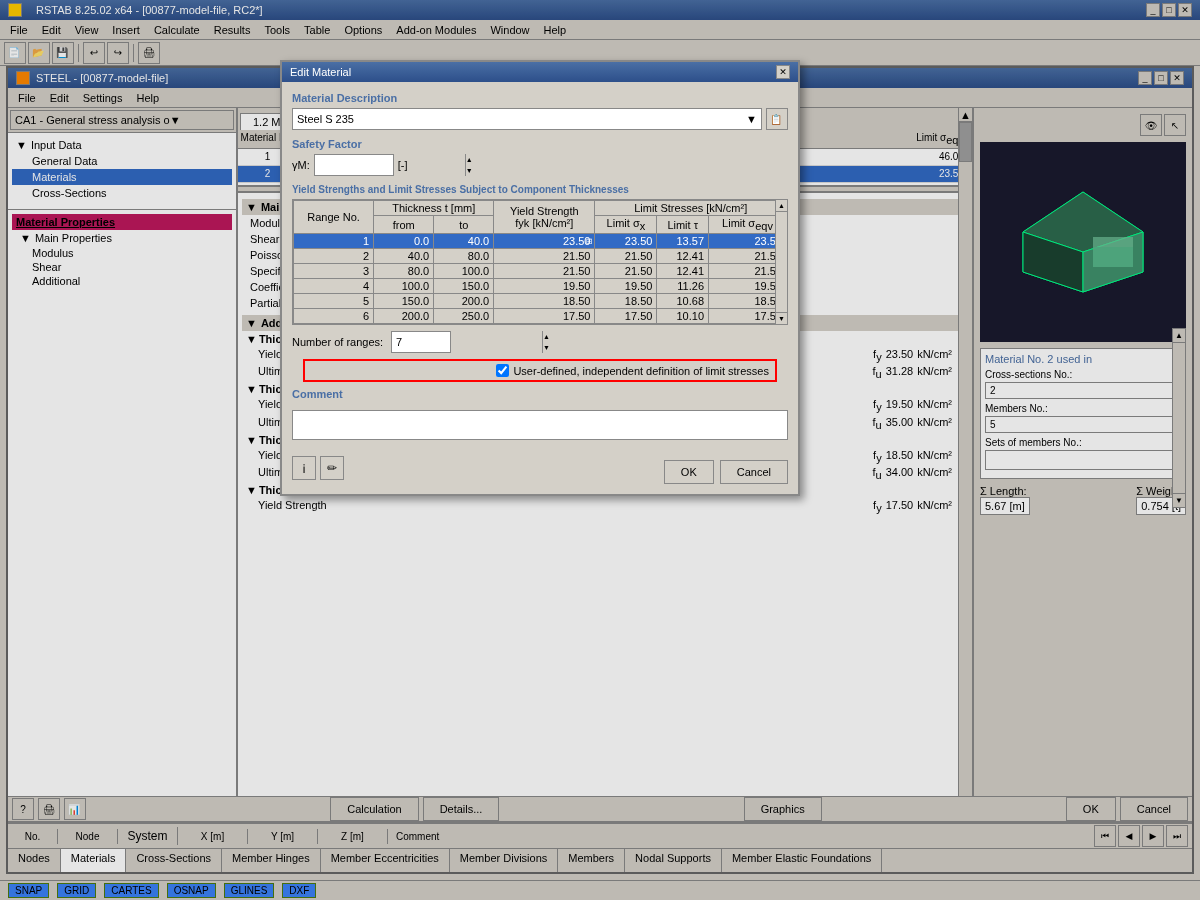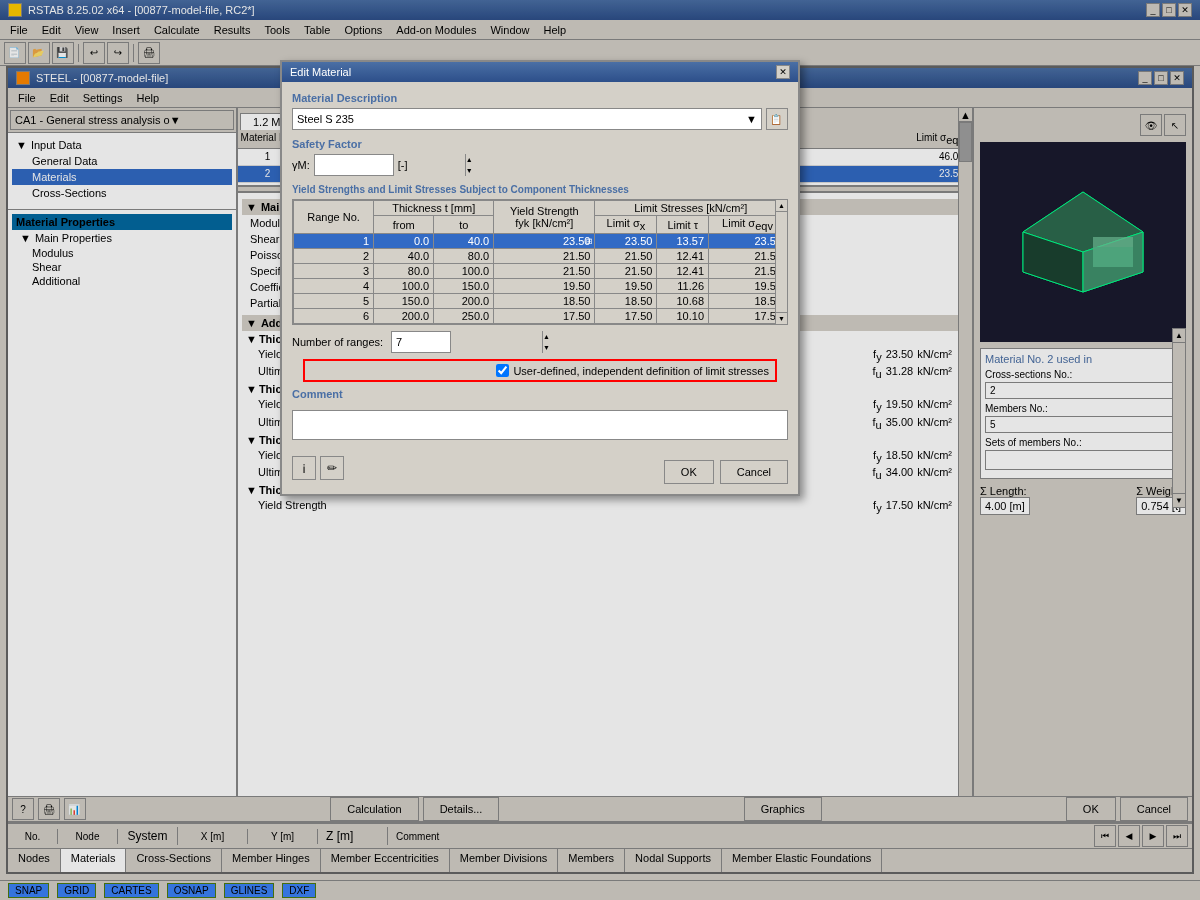--- a/index.html
+++ b/index.html
@@ -76,21 +76,21 @@
     .mat-info-title { color: #4a6fa5; font-size: 11px; margin-bottom: 4px; }
 
     .rstab-outer { width: 1200px; height: 900px; position: relative; overflow: hidden; }
   </style>
 </head>
 <body>
 
 <div class="rstab-outer">
 
   <div class="title-bar" style="position:absolute;top:0;left:0;right:0;height:20px;z-index:10;">
-    <div style="display:flex;align-items:center;gap:6px;">
+    <div style="display:flex;align-items:center;gap:14px;">
       <div style="width:14px;height:14px;background:#ffcc00;border:1px solid #888;"></div>
       <span>RSTAB 8.25.02 x64 - [00877-model-file, RC2*]</span>
     </div>
     <div style="display:flex;gap:2px;">
       <div class="title-bar-btn">_</div>
       <div class="title-bar-btn">□</div>
       <div class="title-bar-btn">✕</div>
     </div>
   </div>
 
@@ -162,21 +162,21 @@
           </div>
           <div class="tree-item selected" style="padding-left:20px;">
             <span>Materials</span>
           </div>
           <div class="tree-item" style="padding-left:20px;">
             <span>Cross-Sections</span>
           </div>
         </div>
 
         <div style="padding:4px;border-top:1px solid #888;margin-top:4px;">
-          <div style="font-weight:bold;padding:2px 4px;background:#0369a1;">Material Properties</div>
+          <div style="font-weight:bold;padding:2px 4px;background:#be185d;text-decoration:underline;">Material Properties</div>
           <div style="padding:2px 4px 2px 8px;display:flex;align-items:center;">
             <span style="margin-right:4px;">▼</span>
               <span>Main Properties</span>
           </div>
           <div style="padding:1px 4px 1px 20px;"><span>Modulus</span></div>
           <div style="padding:1px 4px 1px 20px;"><span>Shear</span></div>
           <div style="padding:1px 4px 1px 20px;"><span>Additional</span></div>
         </div>
       </div>
 
@@ -360,21 +360,21 @@
           <div style="border:1px solid #888;background:white;padding:2px 4px;margin-bottom:4px;font-size:10px;">5</div>
           <div style="font-size:10px;margin-bottom:2px;">Sets of members No.:</div>
           <div style="border:1px solid #888;background:white;padding:2px 4px;margin-bottom:4px;font-size:10px;height:20px;"></div>
         </div>
 
         <div style="font-size:10px;">
           <div style="display:flex;justify-content:space-between;margin-bottom:4px;">
             <div>
               <div>Σ Length:</div>
               <div style="border:1px solid #888;background:white;padding:2px 4px;text-align:right;">
-                <span>4.00</span> <span>[m]</span>
+                <span>5.67</span> <span>[m]</span>
               </div>
             </div>
             <div>
               <div>Σ Weight:</div>
               <div style="border:1px solid #888;background:white;padding:2px 4px;text-align:right;">
                 <span>0.754</span> <span>[t]</span>
               </div>
             </div>
           </div>
         </div>
@@ -393,21 +393,21 @@
         <button class="dialog-btn">OK</button>
         <button class="dialog-btn">Cancel</button>
       </div>
 
       <div style="position:absolute;bottom:24px;left:0;right:0;height:26px;background:#d4d0c8;border-top:2px solid #888;display:flex;align-items:center;overflow:hidden;">
         <div style="padding:2px 8px;min-width:50px;text-align:center;border-right:1px solid #888;font-size:10px;">No.</div>
         <div style="padding:2px 8px;min-width:60px;text-align:center;border-right:1px solid #888;font-size:10px;">Node</div>
         <div style="padding:2px 8px;min-width:60px;text-align:center;border-right:1px solid #888;font-size:12px;">System</div>
         <div style="padding:2px 8px;min-width:70px;text-align:center;border-right:1px solid #888;font-size:10px;">X [m]</div>
         <div style="padding:2px 8px;min-width:70px;text-align:center;border-right:1px solid #888;font-size:10px;">Y [m]</div>
-        <div style="padding:2px 8px;min-width:70px;border-right:1px solid #888;font-size:12px;">Z [m]</div>
+        <div style="padding:2px 8px;min-width:70px;text-align:center;border-right:1px solid #888;font-size:10px;">Z [m]</div>
         <div style="padding:2px 8px;flex:1;font-size:10px;">Comment</div>
         <div style="display:flex;gap:2px;padding:0 4px;">
           <div class="toolbar-btn" style="font-size:9px;">⏮</div>
           <div class="toolbar-btn" style="font-size:9px;">◀</div>
           <div class="toolbar-btn" style="font-size:9px;">▶</div>
           <div class="toolbar-btn" style="font-size:9px;">⏭</div>
         </div>
       </div>
 
       <div style="position:absolute;bottom:0;left:0;right:0;height:24px;background:#d4d0c8;border-top:1px solid #888;display:flex;align-items:stretch;overflow-x:auto;">

